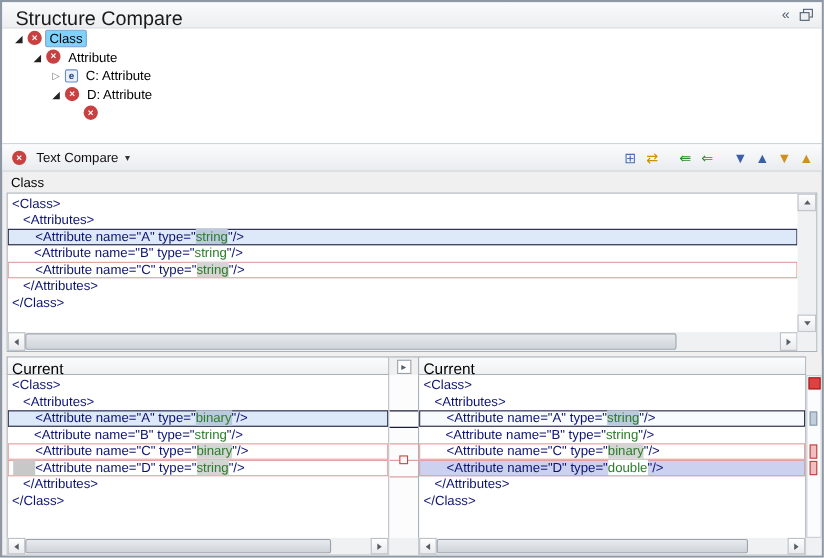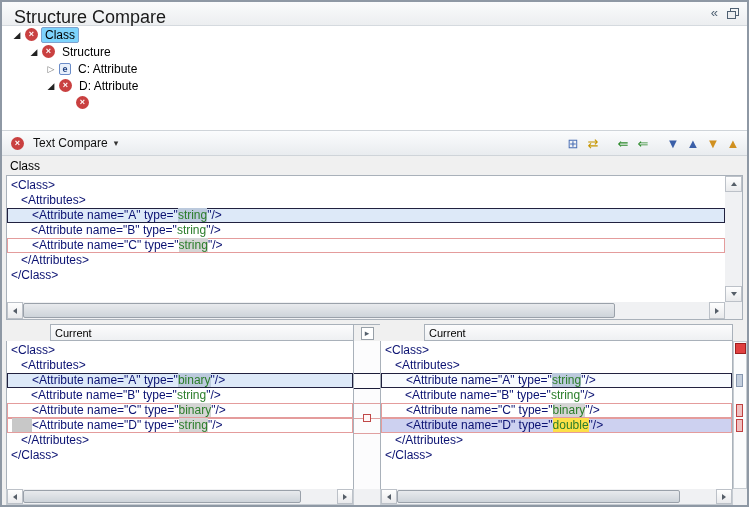--- a/index.html
+++ b/index.html
@@ -45,41 +45,41 @@
   .line{height:15px;line-height:15px;white-space:pre;font-family:Liberation Sans, sans-serif;
         font-size:12px;color:#0b1272;padding-left:4px;box-sizing:border-box;}
   .line.diff-selected{border:1px solid #21213f;line-height:13px;background:#dde9f8;}
   .line.diff-conflict{border:1px solid #e49c9c;line-height:13px;background:#ffffff;}
   .line.tone-white{background:#f8fbfe;}
   .line.tone-lav{background:#cdd1f0;}
   .val{color:#2a7d2a;}
   .hl-sel{background:#bccadd;}
   .hl-gray{background:#d5d5d5;}
   .hl-ws{background:#c8c8c8;}
-  .hl-lav{background:#fde047;}
+  .hl-lav{background:#ffffff;}
 
   
   .sbh{position:absolute;display:flex;background:#f0f1f3;}
   .sbv{position:absolute;display:flex;flex-direction:column;background:#f0f1f3;}
   .sb-btn{flex:none;background:linear-gradient(#fefefe,#e9eaec);border:1px solid #bcc1c8;box-sizing:border-box;
           display:flex;align-items:center;justify-content:center;}
   .sbh .sb-btn{width:16px;}
   .sbv .sb-btn{height:16px;}
   .sb-track{flex:1;position:relative;}
   .sb-thumb-h{position:absolute;top:1px;bottom:1px;background:linear-gradient(#e8eaed,#ced4da);
               border:1px solid #9aa1aa;border-radius:2px;}
   .tri-u{width:0;height:0;border-left:3px solid transparent;border-right:3px solid transparent;border-bottom:4px solid #555e68;}
   .tri-d{width:0;height:0;border-left:3px solid transparent;border-right:3px solid transparent;border-top:4px solid #555e68;}
   .tri-l{width:0;height:0;border-top:3px solid transparent;border-bottom:3px solid transparent;border-right:4px solid #555e68;}
   .tri-r{width:0;height:0;border-top:3px solid transparent;border-bottom:3px solid transparent;border-left:4px solid #555e68;}
   .corner{position:absolute;right:0;bottom:0;width:17px;height:17px;background:#f0f1f3;}
 
   
   .pane-header{height:17px;box-sizing:border-box;border:1px solid #a9b1ba;background:linear-gradient(#fcfcfd,#eef0f2);
-               font-size:11px;color:#000;padding:2px 0 0 4px;margin-left:44px;}
+               font-size:14px;color:#000;padding:2px 0 0 4px;}
   .pane-code{height:148px;box-sizing:border-box;border-left:1px solid #a9b1ba;border-right:1px solid #a9b1ba;
              background:#fff;overflow:hidden;padding-top:2px;}
   .cur-frame{position:absolute;left:4px;top:322px;width:348px;height:181px;}
   .upg-frame{position:absolute;left:378px;top:322px;width:353px;height:181px;}
   .strip{position:absolute;left:352px;top:322px;width:26px;height:181px;}
   .strip-head{height:17px;background:#f0f0f0;display:flex;align-items:center;justify-content:center;box-sizing:border-box;border-top:1px solid #a9b1ba;}
   .merge-dir{width:13px;height:13px;box-sizing:border-box;border:1px solid #98a0a8;background:#fff;color:#55606c;
              font-size:9px;line-height:11px;text-align:center;}
   .strip-body{height:148px;background:#fcfcfd;position:relative;}
   .strip-foot{height:16px;background:#f0f1f3;}
@@ -108,21 +108,21 @@
   </div>
   <div class="tree" id="tree">
       <div class="tree-row" style="padding-left: 8px;">
         <span class="expander">◢</span>
         <span class="icon-diff">×</span>
         <span class="tree-label selected">Class</span>
       </div>
       <div class="tree-row" style="padding-left: 25px;">
         <span class="expander">◢</span>
         <span class="icon-diff">×</span>
-        <span class="tree-label">Structure</span>
+        <span class="tree-label">Attribute</span>
       </div>
       <div class="tree-row" style="padding-left: 42px;">
         <span class="expander hollow">▷</span>
         <span class="icon-elem">e</span>
         <span class="tree-label">C: Attribute</span>
       </div>
       <div class="tree-row" style="padding-left: 42px;">
         <span class="expander">◢</span>
         <span class="icon-diff">×</span>
         <span class="tree-label">D: Attribute</span>

